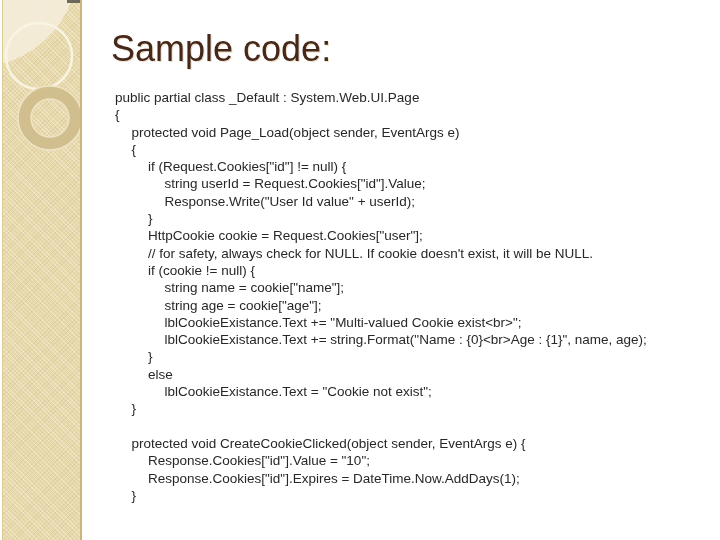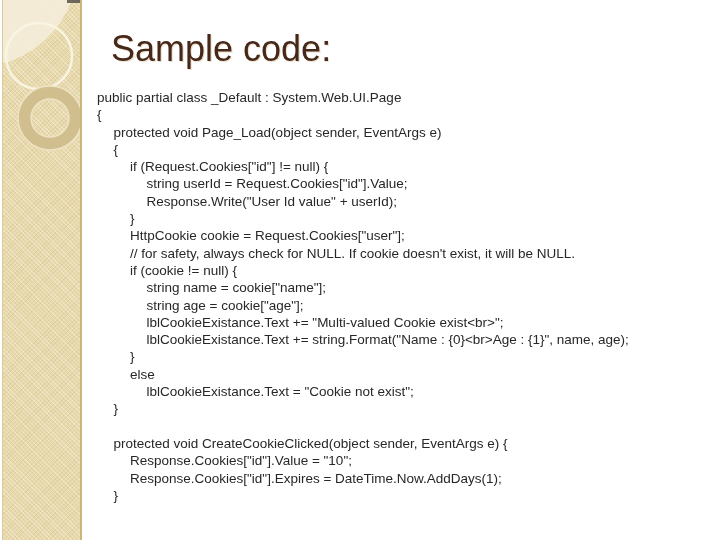--- a/index.html
+++ b/index.html
@@ -26,21 +26,21 @@
   
   .title{
     position:absolute;left:111px;top:28px;margin:0;
     font-size:36px;font-weight:400;line-height:42px;
     color:#46281a;
     text-shadow:1px 1px 0 #eadfc9;
     white-space:nowrap;
   }
   
   .code{
-    position:absolute;left:97px;top:89px;right:6px;
+    position:absolute;left:115px;top:89px;right:6px;
     font-size:13.5px;line-height:17.3px;color:#272727;
     white-space:pre;
   }
   .code-line{height:17.3px;overflow:visible;}
 </style>
 </head>
 <body>
 
 <div class="slide">
 

